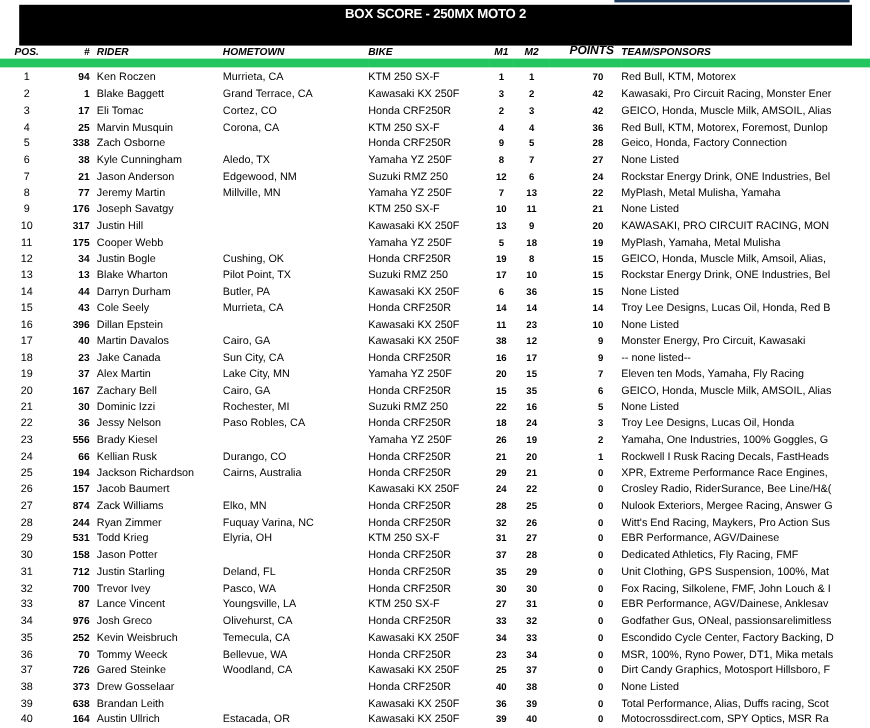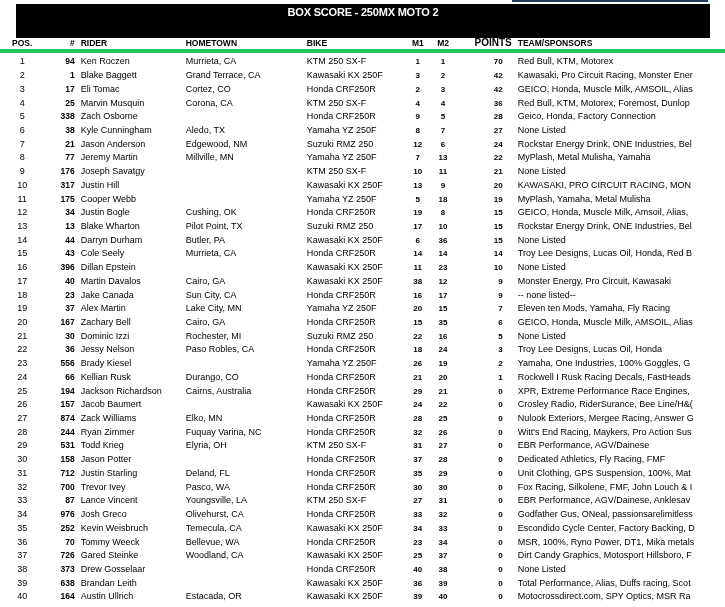--- a/index.html
+++ b/index.html
@@ -17,21 +17,21 @@
       font-weight: bold; font-size: 11px; text-align: center; line-height: 17px;
       letter-spacing: -0.2px;
     }
     .table-wrap {
       position: absolute; left: 0; top: 35px; width: 725px; overflow: hidden;
     }
     table { border-collapse: collapse; table-layout: fixed; width: 760px; }
     th {
       font-size: 8.5px; font-weight: bold; text-align: left;
       height: 13px; padding: 0; vertical-align: bottom;
-      border-bottom: 4px solid #22c55e; padding-bottom: 1px;
+      border-bottom: 7px solid #22c55e; padding-bottom: 1px; font-style: italic;
     }
     td {
       font-size: 9px; height: 13.73px; padding: 0; white-space: nowrap;
       overflow: hidden; line-height: 13px; vertical-align: middle;
     }
     .c-pos { width: 44px; text-align: center; }
     .c-num { width: 30px; text-align: right; font-weight: bold; font-size: 8.5px; padding-right: 4px; }
     .c-rider { width: 104px; padding-left: 2px; margin-left: 16px; }
     .c-home { width: 120px; }
     .c-bike { width: 100px; }

